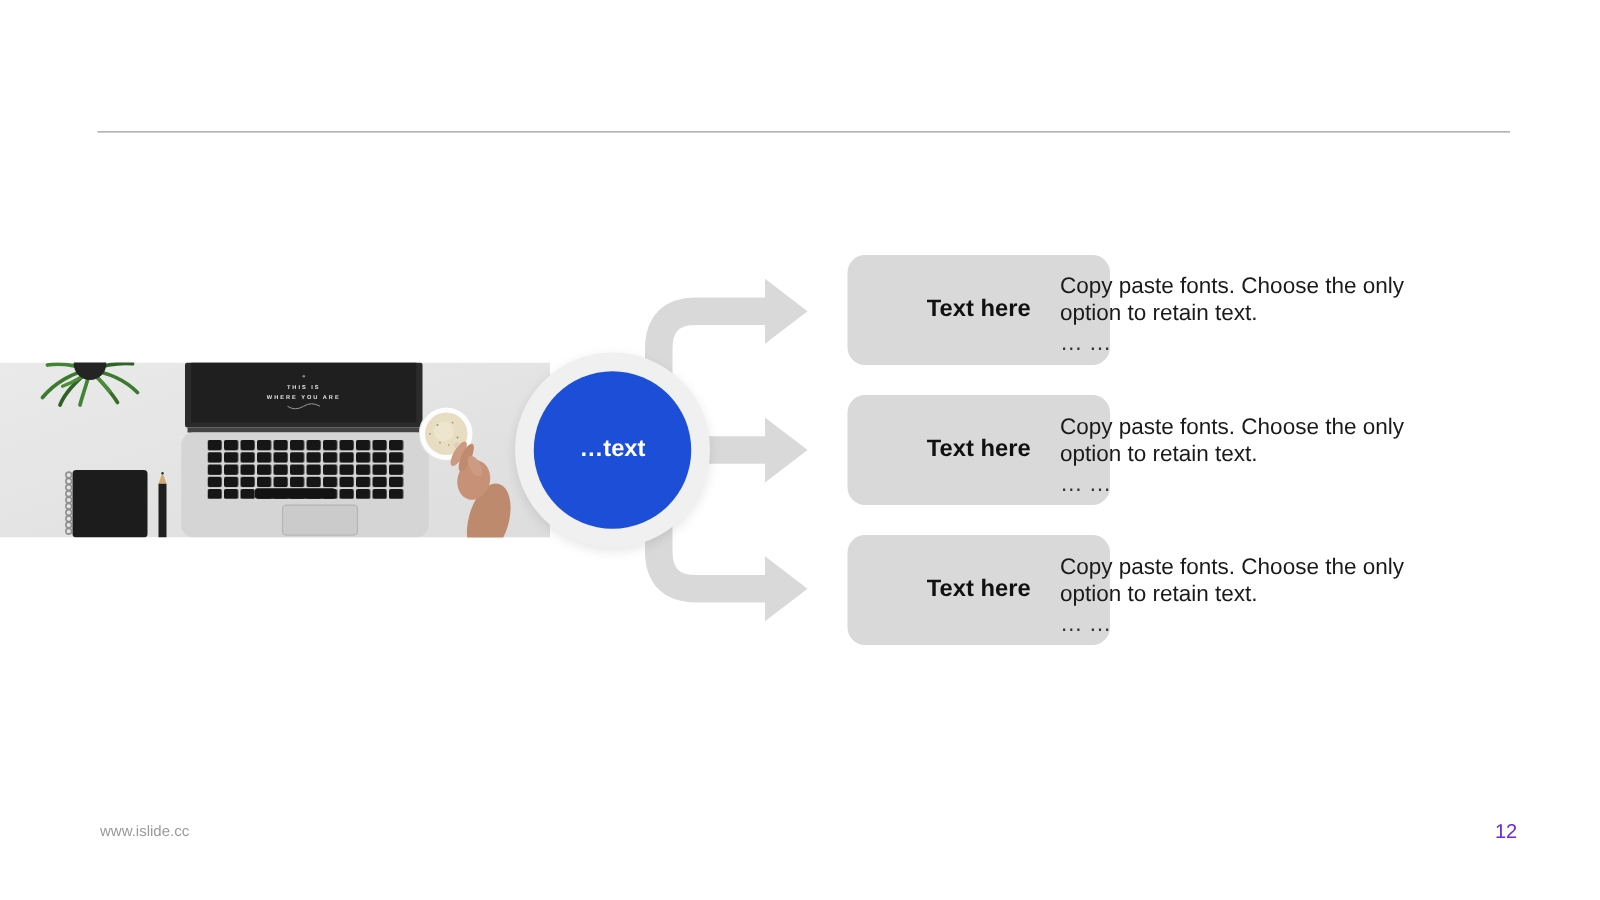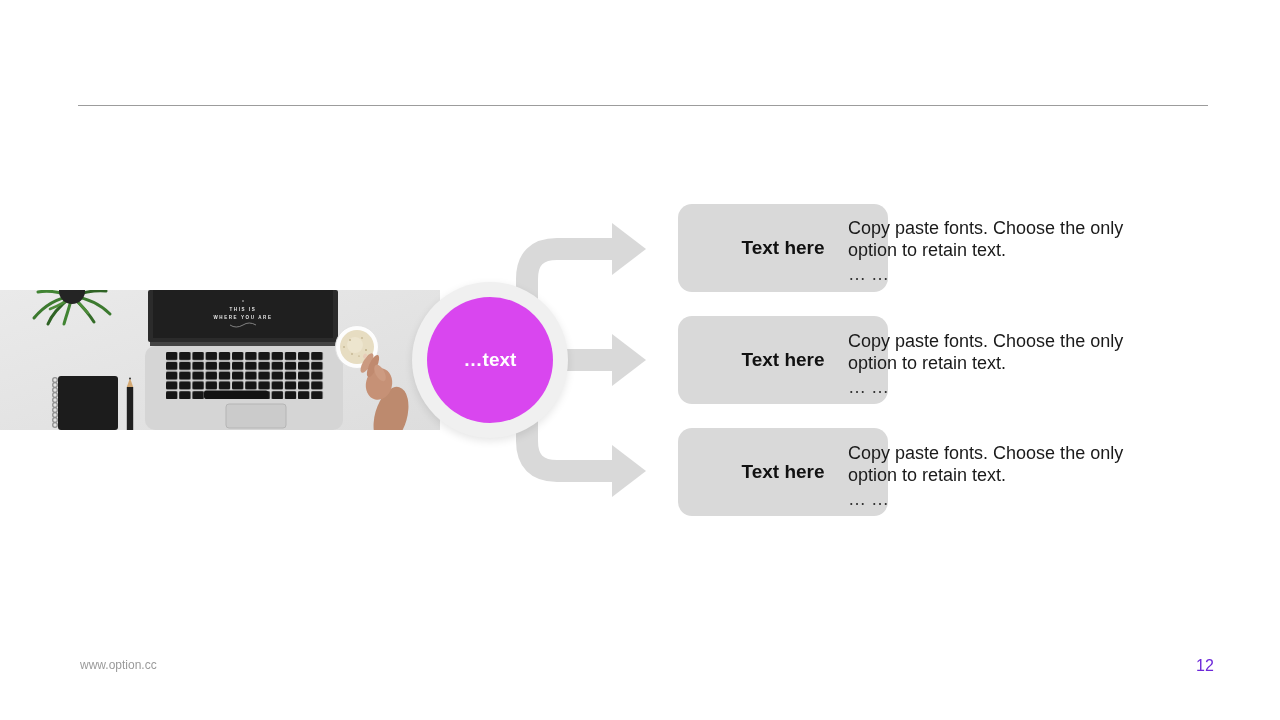--- a/index.html
+++ b/index.html
@@ -17,21 +17,21 @@
   .photo{position:absolute;left:0;top:290px;width:440px;height:140px;z-index:1;}
 
   .arrow-layer{position:absolute;left:0;top:0;width:1280px;height:720px;z-index:2;pointer-events:none;}
 
   .hub-ring{
     position:absolute;left:412px;top:282px;width:156px;height:156px;border-radius:50%;
     background:#f0f0f0;z-index:4;box-shadow:0 3px 9px rgba(0,0,0,0.10);
   }
   .hub-circle{
     position:absolute;left:427px;top:297px;width:126px;height:126px;border-radius:50%;
-    background:#d946ef;z-index:5;display:flex;align-items:center;justify-content:center;
+    background:#1d4ed8;z-index:5;display:flex;align-items:center;justify-content:center;
   }
   .hub-label{color:#ffffff;font-size:19px;font-weight:700;}
 
   .text-box{
     position:absolute;left:650px;width:210px;height:88px;background:#d9d9d9;border-radius:14px;
     z-index:3;display:flex;align-items:center;justify-content:center;margin-left:28px;
   }
   .text-box .box-label{font-size:19px;font-weight:700;color:#111;}
   .box-1{top:204px;} .box-2{top:316px;} .box-3{top:428px;}
 
@@ -176,16 +176,16 @@
   </div>
 
   <div class="text-box box-3">
     <span class="box-label">Text here</span>
   </div>
   <div class="desc desc-3">
     <p>Copy paste fonts. Choose the only option to retain text.</p>
     <p class="dots">… …</p>
   </div>
 
-  <div class="footer-url">www.option.cc</div>
+  <div class="footer-url">www.islide.cc</div>
   <div class="page-number">12</div>
 
 </div>
 
 </body></html>

